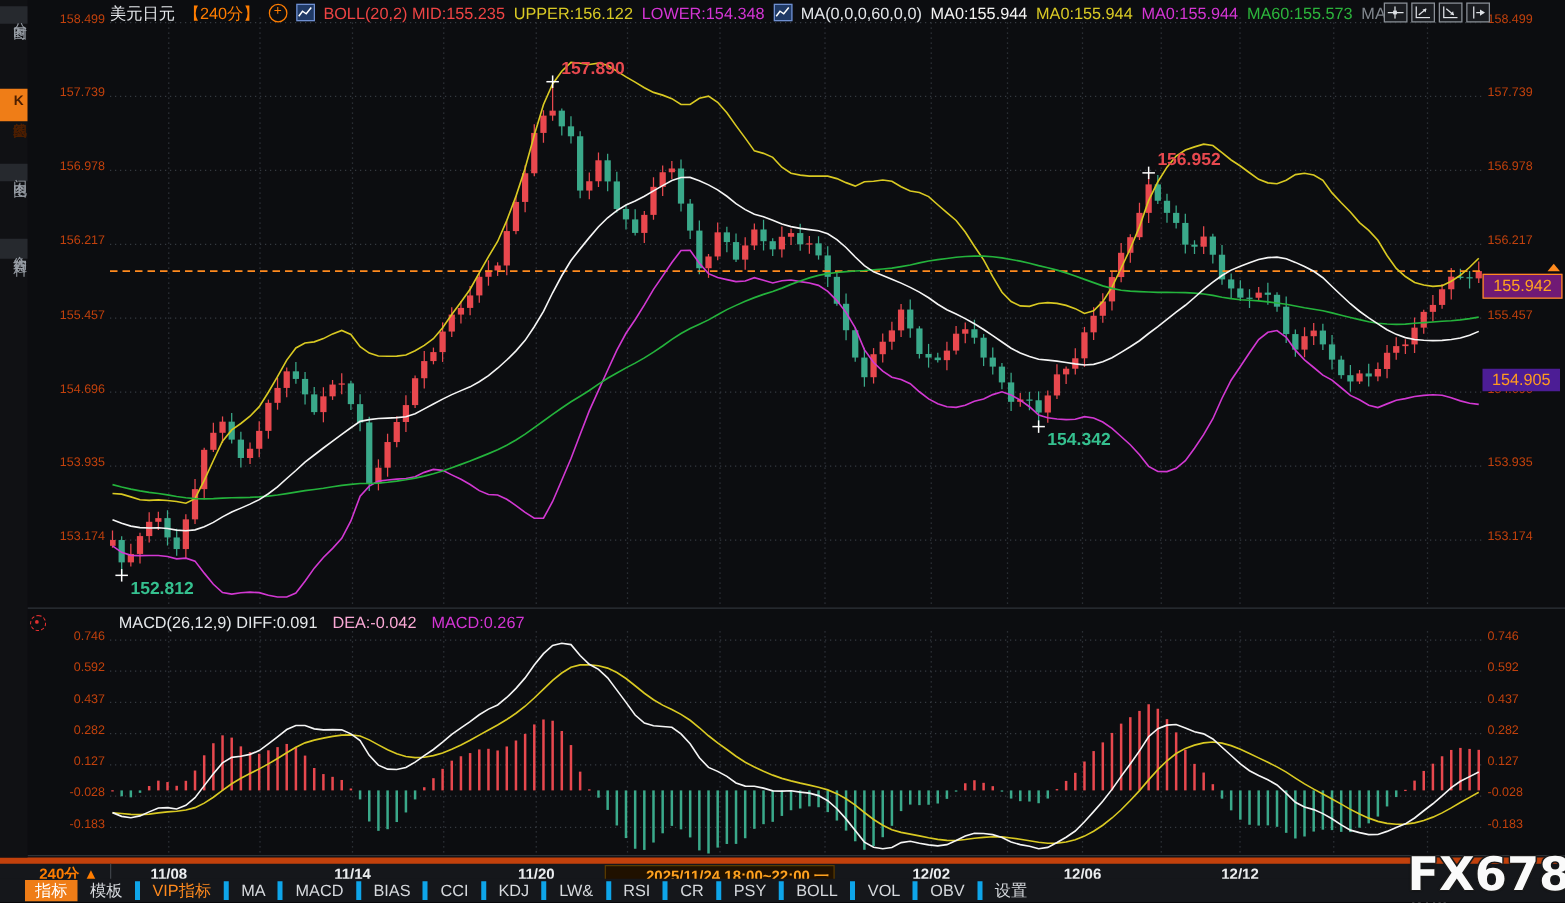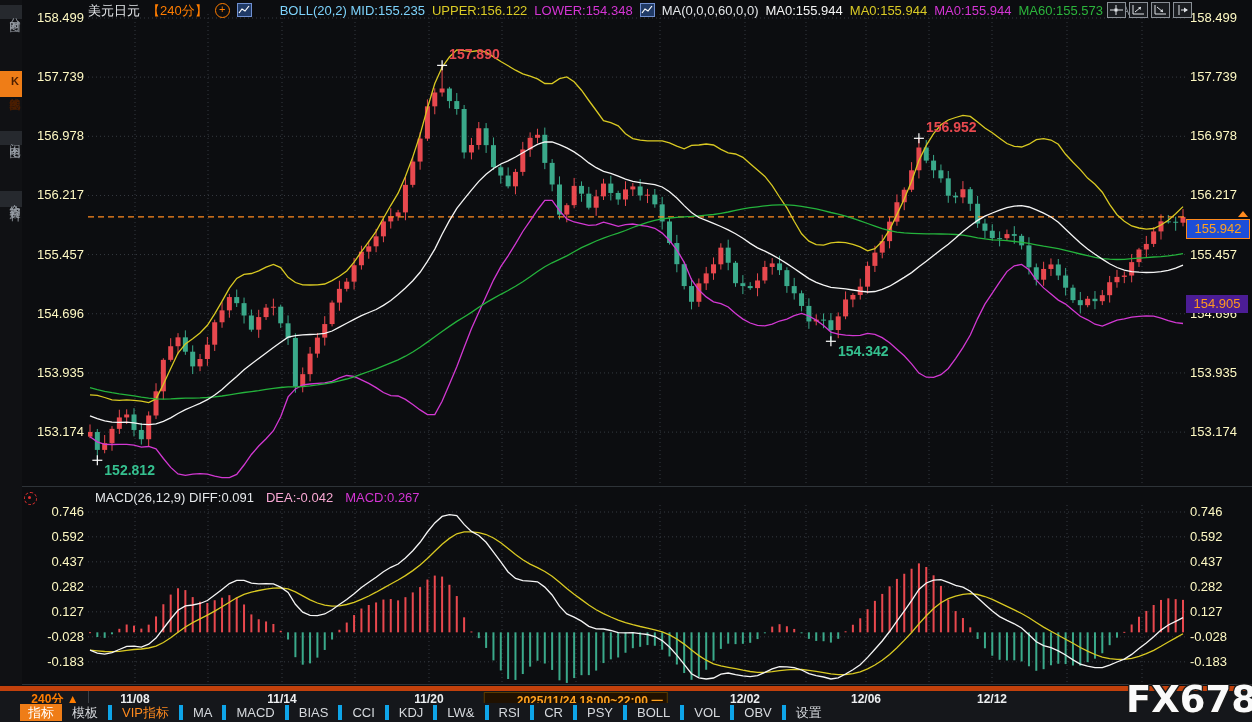--- a/index.html
+++ b/index.html
@@ -17,27 +17,27 @@
   .hseg{line-height:16px;}
   .plus-circle{width:13px;height:13px;border:1px solid #ff7d00;border-radius:50%;color:#ff7d00;
                font-size:11px;line-height:11px;text-align:center;cursor:pointer;}
   .mini-chart{width:13px;height:12px;background:#203a66;border:1px solid #6f8fd0;position:relative;}
   .mini-chart svg{position:absolute;left:0;top:0;}
   
   .tools{position:absolute;left:1107px;top:2px;display:flex;gap:3px;z-index:20;}
   .tool{width:17px;height:14px;border:1px solid #8a8f96;background:#1a1c20;display:flex;
         align-items:center;justify-content:center;cursor:pointer;}
   
-  .ylab{position:absolute;width:58px;color:#fef9c3;font-size:13px;z-index:5;}
+  .ylab{position:absolute;width:58px;color:#c2410c;font-size:10px;z-index:5;}
   .ylab.l{left:26px;text-align:right;}
   .ylab.r{left:1190px;text-align:left;}
   
   .pbox{position:absolute;left:1186px;width:62px;height:18px;line-height:18px;font-size:13px;
         text-align:center;z-index:15;}
-  .pbox.cur{border:1px solid #ff8a1e;color:#ffa21f;background:#1d4ed8;}
+  .pbox.cur{border:1px solid #ff8a1e;color:#ffa21f;background:#701a75;}
   .pbox.sec{background:#4c1d95;color:#ff9a1f;}
   .up-arrow{position:absolute;left:1238px;width:0;height:0;border-left:5px solid transparent;
             border-right:5px solid transparent;border-bottom:6px solid #ff8a1e;z-index:16;}
   
   .macd-hdr{position:absolute;left:95px;top:490px;display:flex;gap:12px;font-size:13px;z-index:20;white-space:nowrap;}
   .record{position:absolute;left:24px;top:492px;width:11px;height:11px;border:1px dashed #e03030;
           border-radius:50%;z-index:20;}
   .record::after{content:"";position:absolute;left:3px;top:3px;width:3px;height:3px;background:#e03030;border-radius:50%;}
   
   .xrow{position:absolute;left:0;top:686px;width:1252px;height:17px;background:#15171b;
@@ -608,21 +608,21 @@
 
   <div class="hdr" id="hdr">
       <span class="hseg" style="color: rgb(228, 231, 234);">美元日元</span>
       <span class="hseg" style="color: rgb(255, 125, 0);">【240分】</span>
       <div class="plus-circle">+</div>
       <div class="mini-chart">
         <svg width="13" height="12">
           <polyline points="1,9 4,5 7,7 11,2" fill="none" stroke="#fff" stroke-width="1.2"></polyline>
         </svg>
       </div>
-      <span class="hseg" style="color: #7dd3fc; margin-left: 21px;">BOLL(20,2) MID:155.235</span>
+      <span class="hseg" style="color: #ef4444;">BOLL(20,2) MID:155.235</span>
       <span class="hseg" style="color: rgb(217, 202, 37);">UPPER:156.122</span>
       <span class="hseg" style="color: rgb(212, 53, 212);">LOWER:154.348</span>
       <div class="mini-chart">
         <svg width="13" height="12">
           <polyline points="1,9 4,5 7,7 11,2" fill="none" stroke="#fff" stroke-width="1.2"></polyline>
         </svg>
       </div>
       <span class="hseg" style="color: rgb(228, 231, 234);">MA(0,0,0,60,0,0)</span>
       <span class="hseg" style="color: rgb(244, 244, 244);">MA0:155.944</span>
       <span class="hseg" style="color: rgb(217, 202, 37);">MA0:155.944</span>

